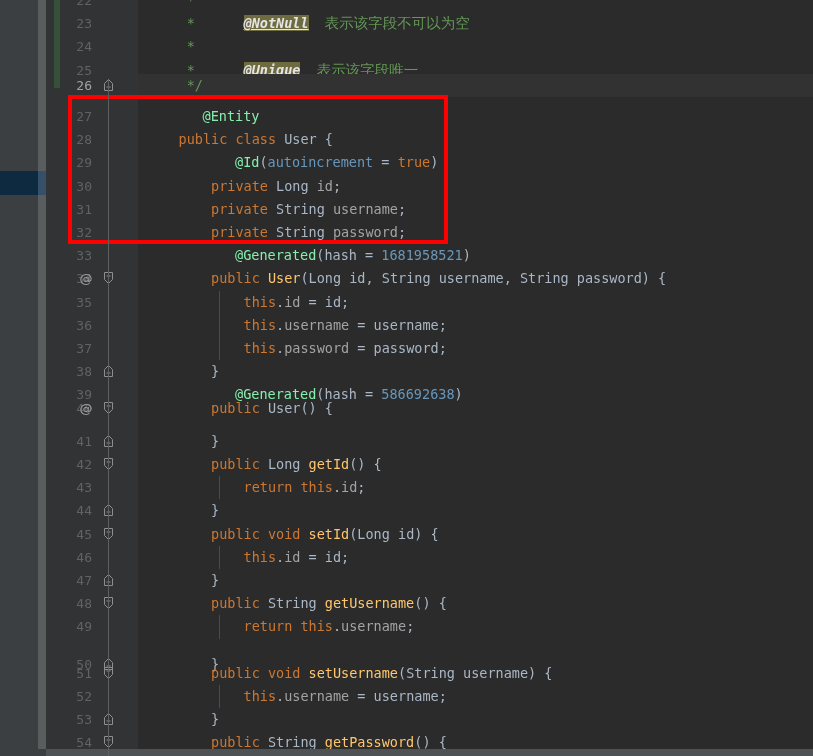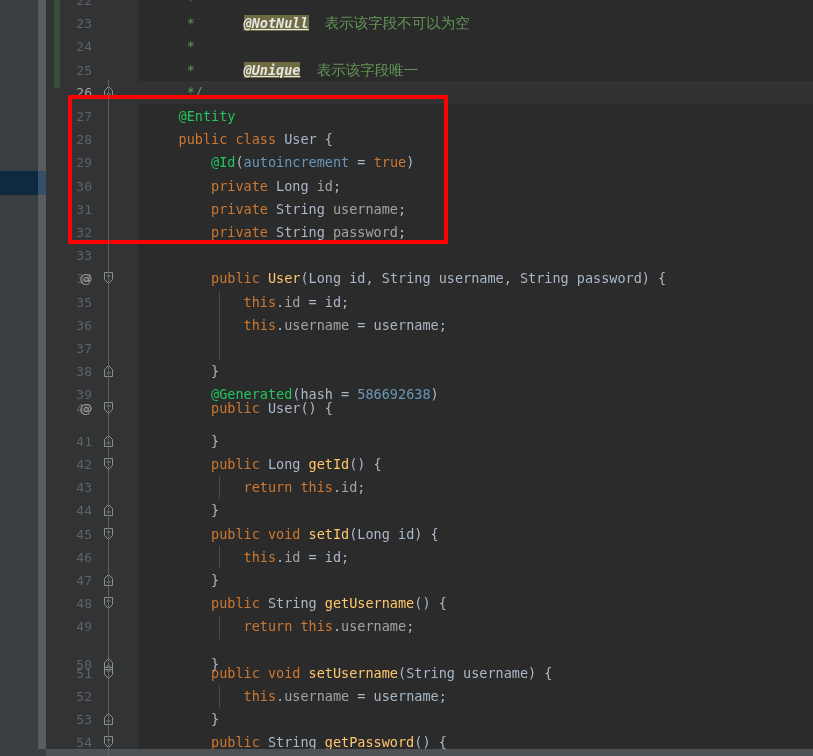--- a/index.html
+++ b/index.html
@@ -106,21 +106,21 @@
     position: absolute;
     left: 146px;
     white-space: pre;
     font-size: 13.5px;
     font-family: "DejaVu Sans Mono", monospace;
     color: #a9b7c6;
   }
 
   
   .kw     { color: #cc7832; }
-  .ann    { color: #22c55e; }
+  .ann    { color: #86efac; margin-left: 24px; }
   .typ    { color: #a9b7c6; }
   .fld    { color: #a3a3a3; }
   .mth    { color: #ffc66d; }
   .num    { color: #6897bb; }
   .pln    { color: #a9b7c6; }
   .prm    { color: #a9b7c6; }
   .cmt    { color: #629755; }
   .cmt-tag {
     color: #e5e5e5;
     background: #6f6b41;
@@ -230,21 +230,21 @@
       <div class="row" style="top: 35.4px;">
         <div class="row-bg-code"></div>
         <div class="lineno">24</div>
         <div class="code-text"><span class="cmt">     *</span></div>
       </div>
       <div class="row" style="top: 58.6px;">
         <div class="row-bg-code"></div>
         <div class="lineno">25</div>
         <div class="code-text"><span class="cmt">     *      </span><span class="cmt-tag">@Unique</span><span class="cmt">  </span><span class="cmt-cjk">表示该字段唯一</span></div>
       </div>
-      <div class="row caret-line" style="top: 81px;">
+      <div class="row caret-line" style="top: 74px;">
         <div class="row-bg-code"></div>
         <div class="lineno">26</div>
         <div class="fold-marker">
           <svg width="15" height="23" viewBox="0 0 15 23">
             <path d="M3.5 16.5 h8 v-7 l-4 -4 l-4 4 z" fill="none" stroke="#8c8f8f" stroke-width="1"></path>
             <line x1="5.5" y1="13" x2="9.5" y2="13" stroke="#8c8f8f" stroke-width="1"></line>
           </svg>
         </div>
         <div class="code-text"><span class="cmt">     */</span></div>
       </div>
@@ -274,20 +274,21 @@
         <div class="code-text"><span class="pln">        </span><span class="kw">private </span><span class="typ">String </span><span class="fld">username</span><span class="pln">;</span></div>
       </div>
       <div class="row" style="top: 221px;">
         <div class="row-bg-code"></div>
         <div class="lineno">32</div>
         <div class="code-text"><span class="pln">        </span><span class="kw">private </span><span class="typ">String </span><span class="fld">password</span><span class="pln">;</span></div>
       </div>
       <div class="row" style="top: 244.2px;">
         <div class="row-bg-code"></div>
         <div class="lineno">33</div>
+        <div class="code-text"><span class="pln">        </span><span class="ann">@Generated</span><span class="pln">(</span><span class="pln">hash</span><span class="pln"> = </span><span class="num">1681958521</span><span class="pln">)</span></div>
       </div>
       <div class="row" style="top: 267.4px;">
         <div class="row-bg-code"></div>
         <div class="lineno">34</div>
         <div class="at-marker">@</div>
         <div class="fold-marker">
           <svg width="15" height="23" viewBox="0 0 15 23">
             <path d="M3.5 5.5 h8 v7 l-4 4 l-4 -4 z" fill="none" stroke="#8c8f8f" stroke-width="1"></path>
             <line x1="5.5" y1="9" x2="9.5" y2="9" stroke="#8c8f8f" stroke-width="1"></line>
           </svg>
@@ -303,20 +304,21 @@
       <div class="row" style="top: 313.8px;">
         <div class="row-bg-code"></div>
         <div class="lineno">36</div>
         <div class="indent-guide" style="left: 219px; top: 0px; height: 23.2px;"></div>
         <div class="code-text"><span class="pln">            </span><span class="kw">this</span><span class="pln">.</span><span class="fld">username</span><span class="pln"> = username;</span></div>
       </div>
       <div class="row" style="top: 337px;">
         <div class="row-bg-code"></div>
         <div class="lineno">37</div>
         <div class="indent-guide" style="left: 219px; top: 0px; height: 23.2px;"></div>
+        <div class="code-text"><span class="pln">            </span><span class="kw">this</span><span class="pln">.</span><span class="fld">password</span><span class="pln"> = password;</span></div>
       </div>
       <div class="row" style="top: 360.2px;">
         <div class="row-bg-code"></div>
         <div class="lineno">38</div>
         <div class="fold-marker">
           <svg width="15" height="23" viewBox="0 0 15 23">
             <path d="M3.5 16.5 h8 v-7 l-4 -4 l-4 4 z" fill="none" stroke="#8c8f8f" stroke-width="1"></path>
             <line x1="5.5" y1="13" x2="9.5" y2="13" stroke="#8c8f8f" stroke-width="1"></line>
           </svg>
         </div>

